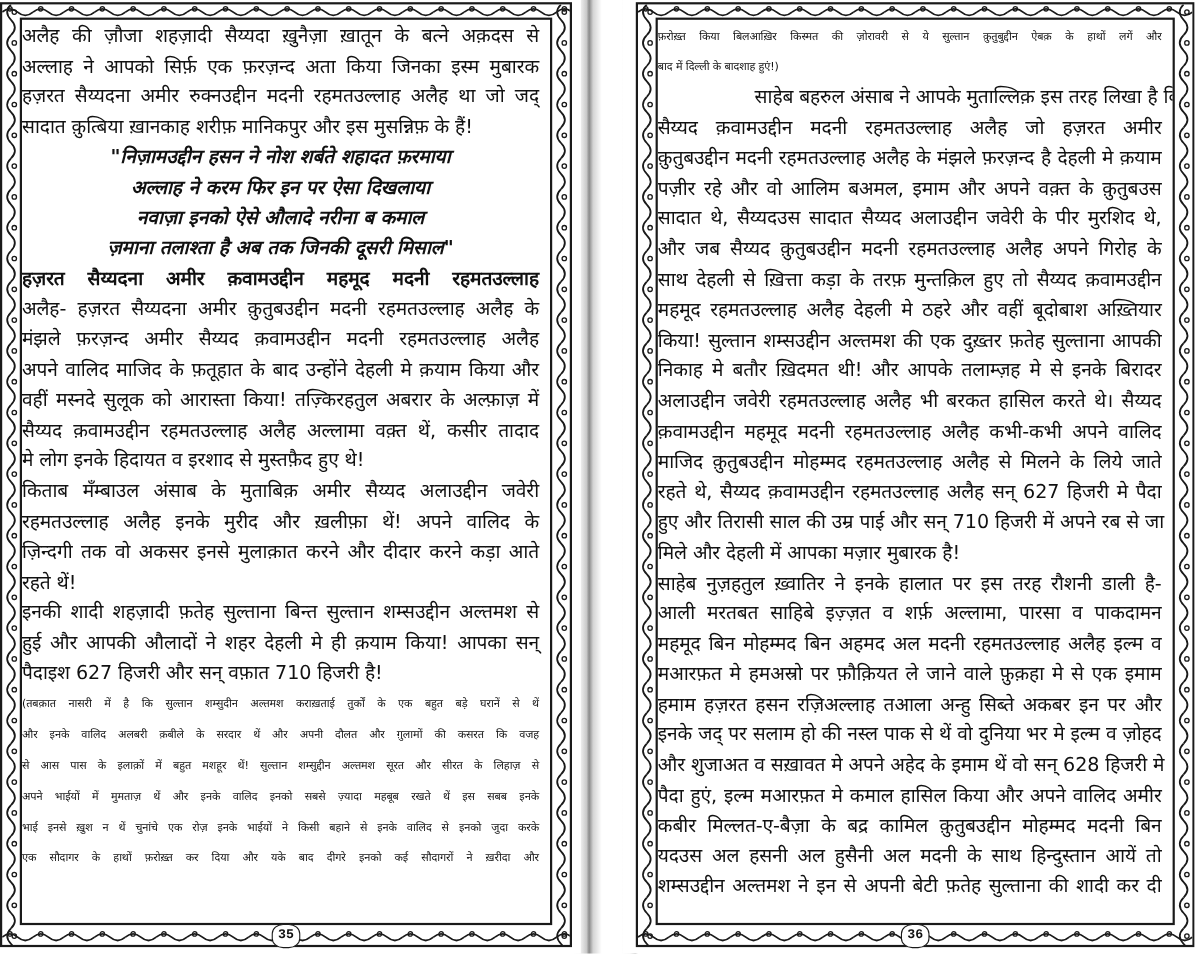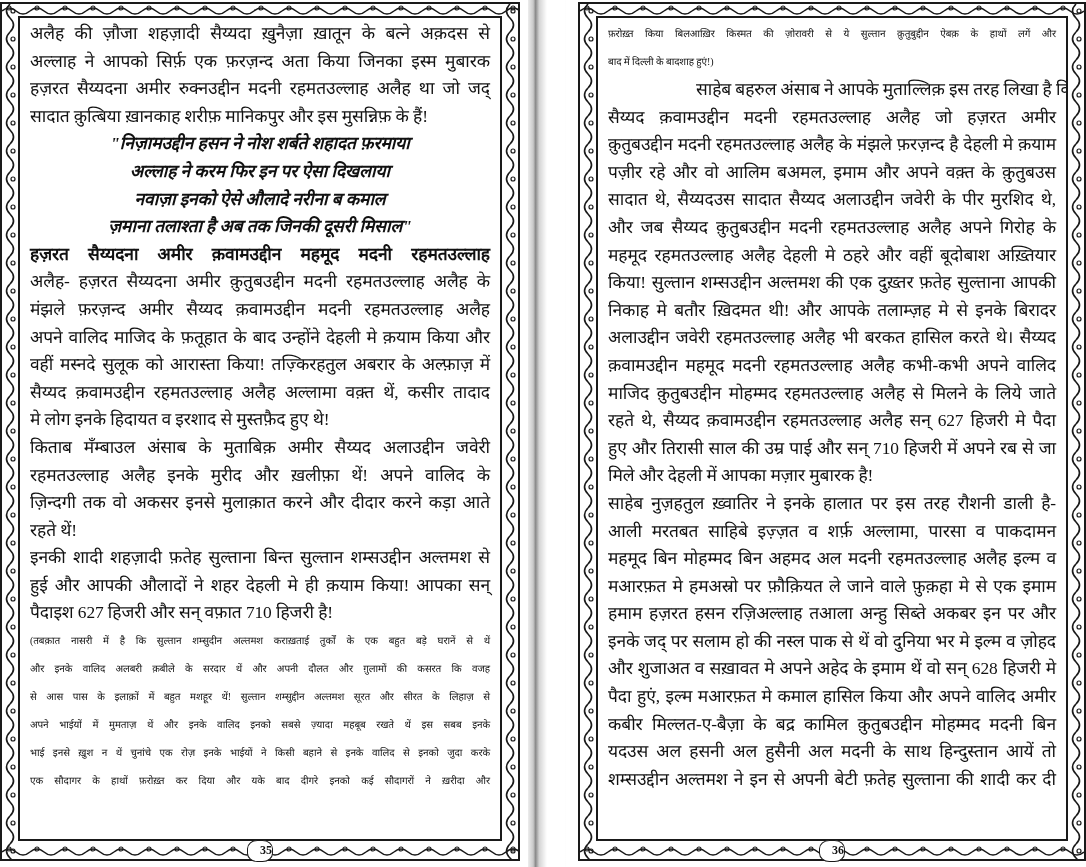--- a/index.html
+++ b/index.html
@@ -21,33 +21,33 @@
   .ornament { position: absolute; }
   .orn-top, .orn-bottom { left: 0; right: 0; height: 14px; }
   .orn-top { top: 0; }
   .orn-bottom { bottom: 0; }
   .orn-left, .orn-right { top: 0; bottom: 0; width: 16px; }
   .orn-left { left: 0; }
   .orn-right { right: 0; }
   .ornament svg { width: 100%; height: 100%; display: block; }
 
   .inner { position: absolute; top: 12px; bottom: 18px; left: 16px; right: 16px;
-    border: 2px solid #1a1a1a; padding: 2px 10px 0 10px; overflow: hidden; font-family: Liberation Serif, serif; }
+    border: 2px solid #1a1a1a; padding: 2px 10px 0 0; overflow: hidden; }
 
   .line { font-size: 17.4px; line-height: 27.6px; white-space: nowrap; text-align: justify; text-align-last: justify; letter-spacing: -0.1px; }
   .line.last { text-align-last: left; }
   .line.center { text-align: center; text-align-last: center; }
   .line.bold { font-weight: bold; }
   .line.italic { font-style: italic; font-weight: bold; }
   .line.small { font-size: 10px; line-height: 28px; }
   .line.indent { padding-left: 88px; }
 
   .page-number { position: absolute; bottom: -3px; left: 50%; transform: translateX(-50%);
     width: 26px; height: 22px; background: #fff; border: 1.5px solid #1a1a1a; border-radius: 40%;
-    font-size: 12px; font-weight: bold; text-align: right; line-height: 19px; font-family: Liberation Serif, serif; }
+    font-size: 12px; font-weight: bold; text-align: center; line-height: 19px; font-family: Liberation Mono, monospace; }
 </style>
 </head>
 <body>
 
 <div class="gutter"></div>
 
 <div class="page page-left">
   <div class="frame">
     <div class="ornament orn-top">
         <svg viewBox="0 0 516 14" preserveAspectRatio="none">
@@ -515,20 +515,21 @@
       </div>
     <div class="inner" id="right-text">
         <div class="line small">फ़रोख़्त किया बिलआख़िर किस्मत की ज़ोरावरी से ये सुल्तान क़ुतुबुद्दीन ऐबक़ के हाथों लगें और</div>
         <div class="line small last">बाद में दिल्ली के बादशाह हुएं!)</div>
         <div class="line indent">साहेब बहरुल अंसाब ने आपके मुताल्लिक़ इस तरह लिखा है कि</div>
         <div class="line">सैय्यद क़वामउद्दीन मदनी रहमतउल्लाह अलैह जो हज़रत अमीर</div>
         <div class="line">क़ुतुबउद्दीन मदनी रहमतउल्लाह अलैह के मंझले फ़रज़न्द है देहली मे क़याम</div>
         <div class="line">पज़ीर रहे और वो आलिम बअमल, इमाम और अपने वक़्त के क़ुतुबउस</div>
         <div class="line">सादात थे, सैय्यदउस सादात सैय्यद अलाउद्दीन जवेरी के पीर मुरशिद थे,</div>
         <div class="line">और जब सैय्यद क़ुतुबउद्दीन मदनी रहमतउल्लाह अलैह अपने गिरोह के</div>
+        <div class="line">साथ देहली से ख़ित्ता कड़ा के तरफ़ मुन्तक़िल हुए तो सैय्यद क़वामउद्दीन</div>
         <div class="line">महमूद रहमतउल्लाह अलैह देहली मे ठहरे और वहीं बूदोबाश अख़्तियार</div>
         <div class="line">किया! सुल्तान शम्सउद्दीन अल्तमश की एक दुख़्तर फ़तेह सुल्ताना आपकी</div>
         <div class="line">निकाह मे बतौर ख़िदमत थी! और आपके तलाम्ज़ह मे से इनके बिरादर</div>
         <div class="line">अलाउद्दीन जवेरी रहमतउल्लाह अलैह भी बरकत हासिल करते थे। सैय्यद</div>
         <div class="line">क़वामउद्दीन महमूद मदनी रहमतउल्लाह अलैह कभी-कभी अपने वालिद</div>
         <div class="line">माजिद क़ुतुबउद्दीन मोहम्मद रहमतउल्लाह अलैह से मिलने के लिये जाते</div>
         <div class="line">रहते थे, सैय्यद क़वामउद्दीन रहमतउल्लाह अलैह सन् 627 हिजरी मे पैदा</div>
         <div class="line">हुए और तिरासी साल की उम्र पाई और सन् 710 हिजरी में अपने रब से जा</div>
         <div class="line last">मिले और देहली में आपका मज़ार मुबारक है!</div>
         <div class="line">साहेब नुज़हतुल ख़्वातिर ने इनके हालात पर इस तरह रौशनी डाली है-</div>

